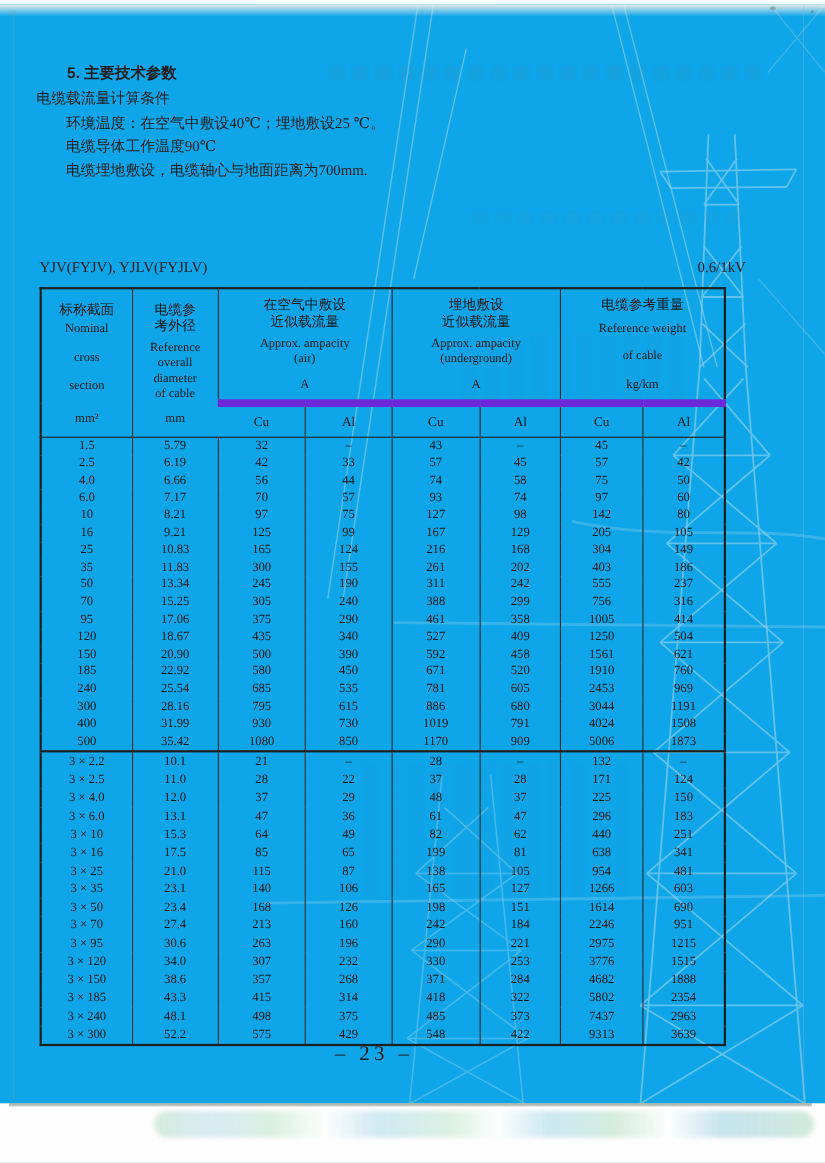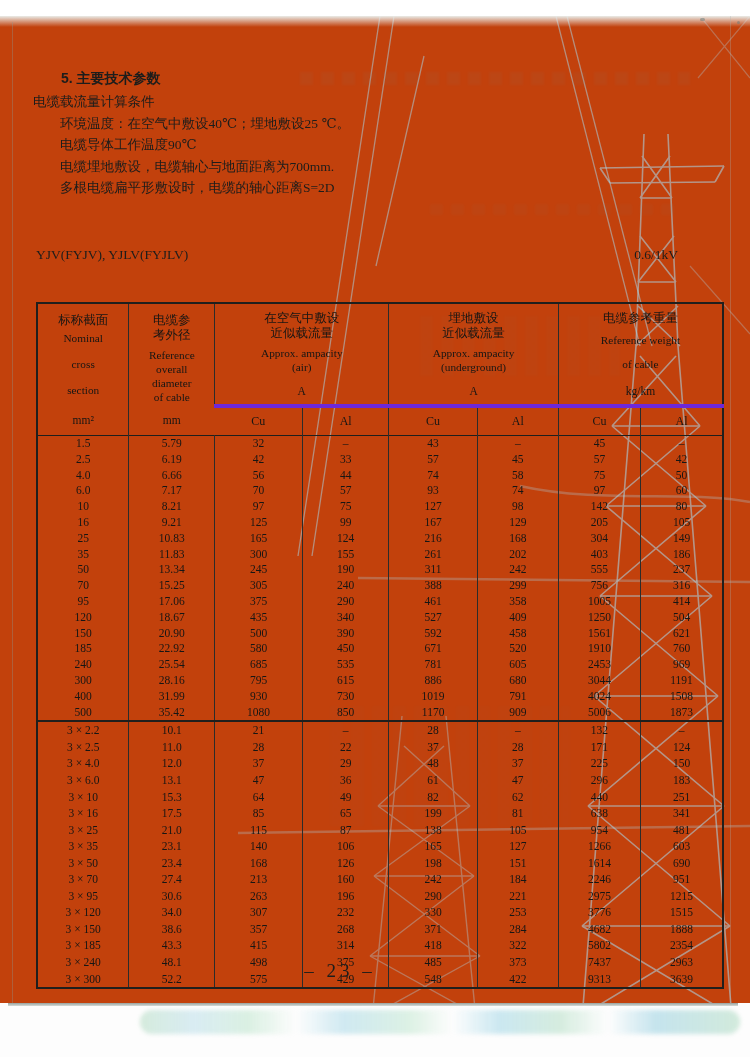--- a/index.html
+++ b/index.html
@@ -4,22 +4,22 @@
 <style>
   html,body{margin:0;padding:0;}
   body{
     width:750px;height:1057px;position:relative;overflow:hidden;
     background:#ffffff;
     font-family:"Liberation Serif","DejaVu Serif",serif;
     color:#1d1d1b;
   }
   
   .paper{
-    position:absolute;left:0;top:16px;width:750px;height:1003px;
-    background:#c2410c;
+    position:absolute;left:0;top:4px;width:750px;height:1003px;
+    background:#0ea5e9;
   }
   .paper-left-edge{position:absolute;left:12px;top:6px;height:990px;width:1px;background:rgba(140,152,150,.35);}
   .paper-right-edge{position:absolute;left:730px;top:0;height:1003px;width:1px;background:rgba(170,180,178,.30);}
   .scan-top-band{position:absolute;left:0;top:0;width:750px;height:11px;background:linear-gradient(#e9ebe7,rgba(233,235,231,0));}
   .speck{position:absolute;background:#6f7d7b;border-radius:2px;opacity:.55;}
   
   .below-page{position:absolute;left:0;top:1003px;width:750px;height:54px;background:#fdfdfd;}
   .page-shadow{position:absolute;left:8px;top:0;width:730px;height:3px;background:linear-gradient(#97a19d,#d6dbd7);}
   .splotch-band{
     position:absolute;left:140px;top:7px;width:600px;height:24px;border-radius:12px;
@@ -42,31 +42,31 @@
   .content p{margin:0;}
   .content p.indent{text-indent:2em;}
   .sec-title{font-family:"Liberation Sans","DejaVu Sans",sans-serif;font-weight:bold;font-size:14px;line-height:25px;}
   
   .caption-row{
     position:absolute;left:36px;top:231px;width:642px;
     display:flex;justify-content:space-between;font-size:13.5px;
   }
   
   table.spec{
-    position:absolute;left:36px;top:257px;width:688px;
+    position:absolute;left:36px;top:257px;width:624px;
     border-collapse:collapse;table-layout:fixed;
     border:2px solid #1f1f1d;
-    font-size:11.5px;color:#161614;margin-top:29px;
+    font-size:11.5px;color:#161614;
   }
   table.spec th,table.spec td{
     border-left:1px solid #2c2c2a;padding:0;text-align:center;font-weight:normal;
     vertical-align:middle;
   }
   table.spec th:first-child,table.spec td:first-child{border-left:none;}
-  thead tr.cual th{border-top:4px solid #6d28d9;height:27px;font-size:12px;font-family:Liberation Serif, serif;}
+  thead tr.cual th{border-top:7px solid #6d28d9;height:27px;font-size:12px;font-family:Liberation Serif, serif;}
   thead tr.cual{border-bottom:1.5px solid #1f1f1d;}
   thead th.span-both{border-top:none;}
   tbody.blk1 td{line-height:15.8px;height:15.8px;}
   tbody.blk2 td{line-height:16.55px;height:16.55px;}
   tbody.blk2{border-top:2px solid #1f1f1d;}
   
   .hcell{display:flex;flex-direction:column;align-items:center;height:100px;box-sizing:border-box;padding-top:7px;}
   .hcell.tall{height:127px;}
   .pre{white-space:pre-line;}
   .hz{font-size:12.5px;line-height:15px;}
@@ -139,21 +139,20 @@
   <div class="smudge" style="left:430px;top:188px;width:250px;height:11px;opacity:.4;"></div>
   <div class="smudge" style="left:420px;top:300px;width:200px;height:60px;opacity:.25;"></div>
   <div class="smudge" style="left:330px;top:690px;width:240px;height:120px;opacity:.18;"></div>
 
   <div class="content">
     <p class="sec-title indent">5. 主要技术参数</p>
     <p>电缆载流量计算条件</p>
     <p class="indent">环境温度：在空气中敷设40℃；埋地敷设25 ℃。</p>
     <p class="indent">电缆导体工作温度90℃</p>
     <p class="indent">电缆埋地敷设，电缆轴心与地面距离为700mm.</p>
-    <p class="indent">多根电缆扁平形敷设时，电缆的轴心距离S=2D</p>
   </div>
 
   <div class="caption-row">
     <span>YJV(FYJV), YJLV(FYJLV)</span>
     <span>0.6/1kV</span>
   </div>
 
   <table class="spec">
     <colgroup>
       <col style="width:13.4%">

